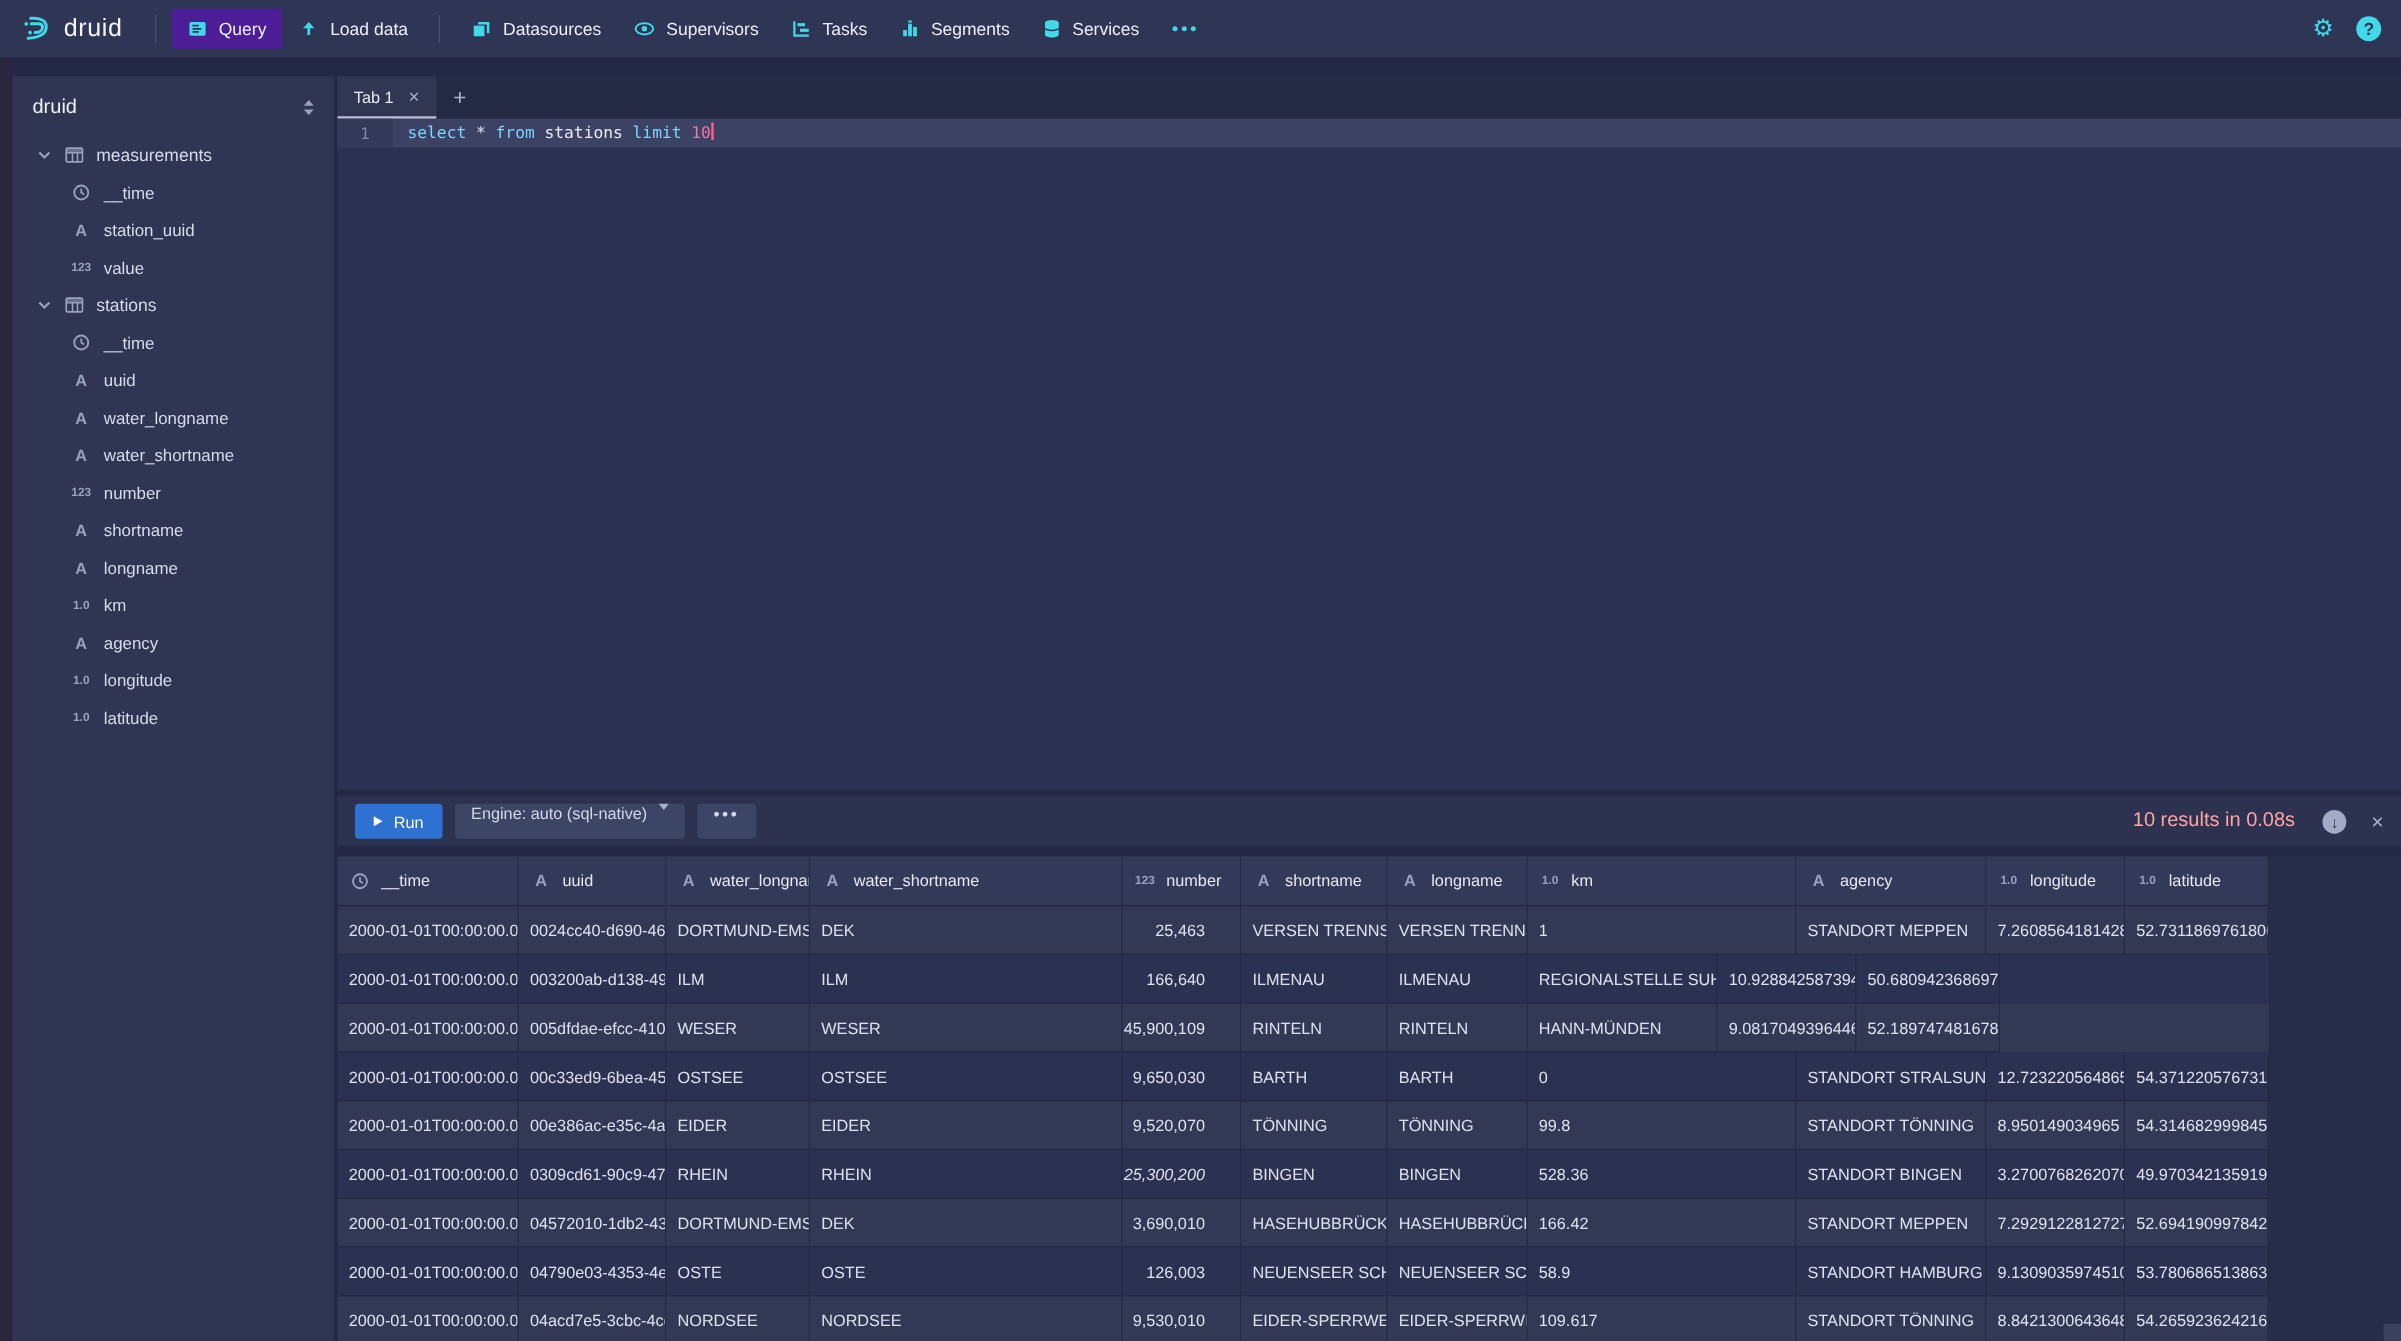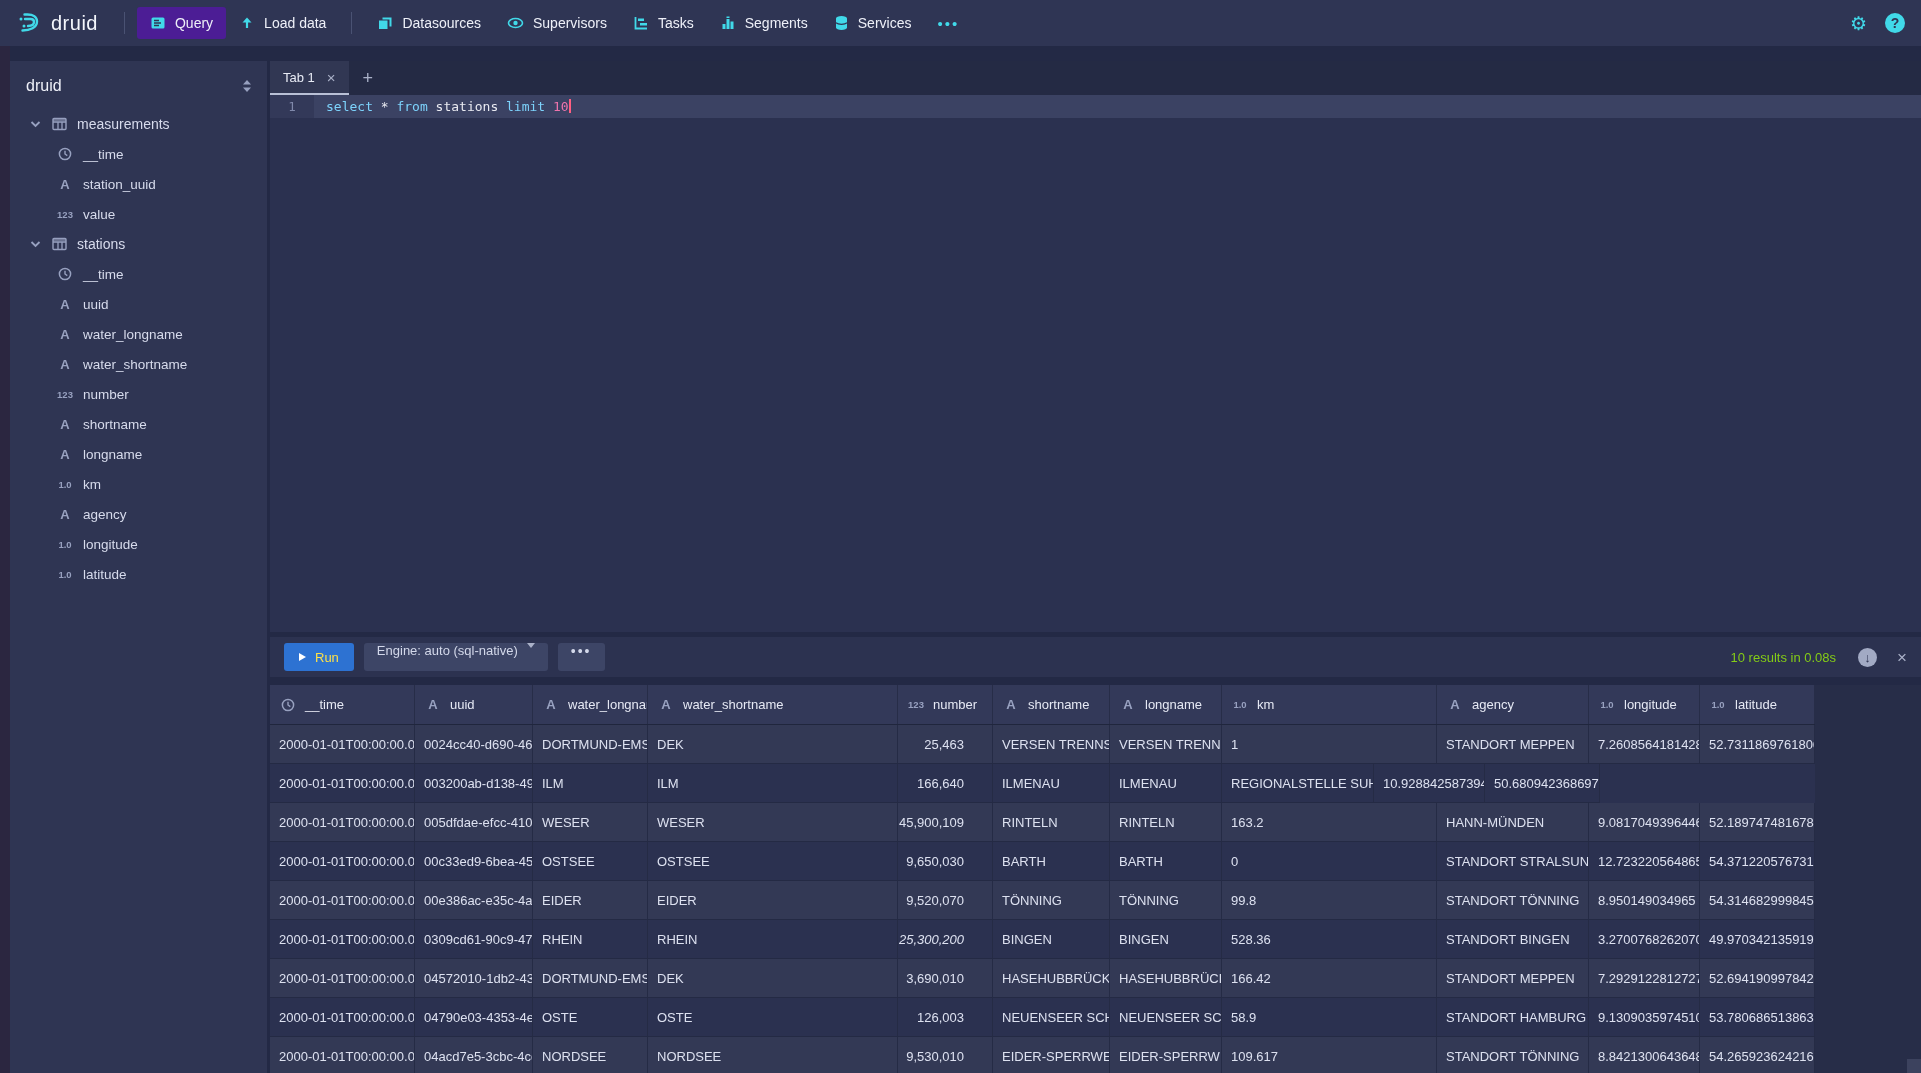--- a/index.html
+++ b/index.html
@@ -50,30 +50,30 @@
   .gutter { width:44px; background:#333959; color:#8089ab; text-align:center; flex:none; font-size:12.5px; }
   .code-text { padding-left:12px; white-space:pre; }
   .tok-kw { color:#7dd3fc; }
   .tok-plain { color:#e9eaf1; }
   .tok-num { color:#ee74ad; }
   .cursor { display:inline-block; width:2px; height:14px; background:#ff5f82; vertical-align:-2px; }
 
   
   .runbar { position:absolute; left:270px; top:637px; width:1651px; height:40px; background:#2c3250;
     display:flex; align-items:center; padding:0 14px; gap:10px; }
-  .btn-run { background:#2d72d2; color:#fde047; font-size:13px; height:28px; padding:0 15px;
+  .btn-run { background:#2d72d2; color:#fef9c3; font-size:13px; height:28px; padding:0 15px;
     border-radius:3px; display:flex; align-items:center; gap:9px; cursor:pointer; }
   .play { width:0; height:0; border-left:7px solid #fff; border-top:4.5px solid transparent;
     border-bottom:4.5px solid transparent; }
   .btn-sec { background:#3d4566; color:#d3d8ea; height:28px; padding:0 13px; border-radius:3px;
     display:flex; gap:9px; font-size:13px; cursor:pointer; }
   .caret { width:0; height:0; border-top:5px solid #aab1c8; border-left:4px solid transparent;
     border-right:4px solid transparent; }
   .btn-sec .dots { color:#d3d8ea; font-size:14px; letter-spacing:2px; }
-  .run-status { margin-left:auto; color:#84cc16; font-size:13px; }
+  .run-status { margin-left:auto; color:#fca5a5; font-size:16px; }
   .dl-icon { width:19px; height:19px; border-radius:50%; background:#a2aac4; color:#2c3250;
     display:flex; align-items:center; justify-content:center; font-size:13px; font-weight:bold;
     margin-left:12px; cursor:pointer; }
   .close-x { color:#aab1c8; font-size:17px; margin-left:10px; cursor:pointer; line-height:1; }
 
   
   .results { position:absolute; left:270px; top:685px; width:1651px; height:388px; background:#272d48; overflow:hidden; }
   .thead { display:flex; width:1545px; height:40px; background:#333959; border-bottom:1px solid #20263d; }
   .th { display:flex; align-items:center; gap:8px; padding:0 9px; font-size:13px; color:#e6e9f4;
     border-right:1px solid #272d48; overflow:hidden; white-space:nowrap; flex:none; cursor:pointer; }
@@ -411,21 +411,20 @@
           <div class="td" style="width: 115px;">50.680942368697</div>
         </div>
         <div class="trow odd">
           <div class="td" style="width: 145px;">2000-01-01T00:00:00.000Z</div>
           <div class="td" style="width: 118px;">005dfdae-efcc-410a-b</div>
           <div class="td" style="width: 115px;">WESER</div>
           <div class="td" style="width: 250px;">WESER</div>
           <div class="td right" style="width: 95px;">45,900,109</div>
           <div class="td" style="width: 117px;">RINTELN</div>
           <div class="td" style="width: 112px;">RINTELN</div>
-          <div class="td" style="width: 215px;">163.2</div>
           <div class="td" style="width: 152px;">HANN-MÜNDEN</div>
           <div class="td" style="width: 111px;">9.0817049396446</div>
           <div class="td" style="width: 115px;">52.189747481678</div>
         </div>
         <div class="trow even">
           <div class="td" style="width: 145px;">2000-01-01T00:00:00.000Z</div>
           <div class="td" style="width: 118px;">00c33ed9-6bea-45b4-</div>
           <div class="td" style="width: 115px;">OSTSEE</div>
           <div class="td" style="width: 250px;">OSTSEE</div>
           <div class="td right" style="width: 95px;">9,650,030</div>

